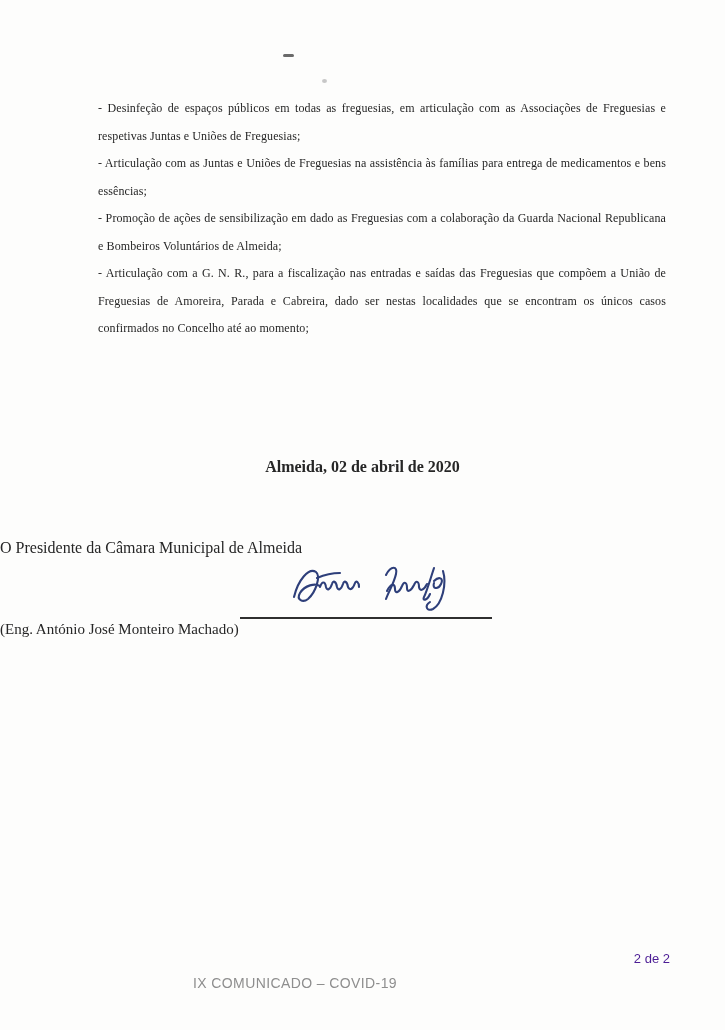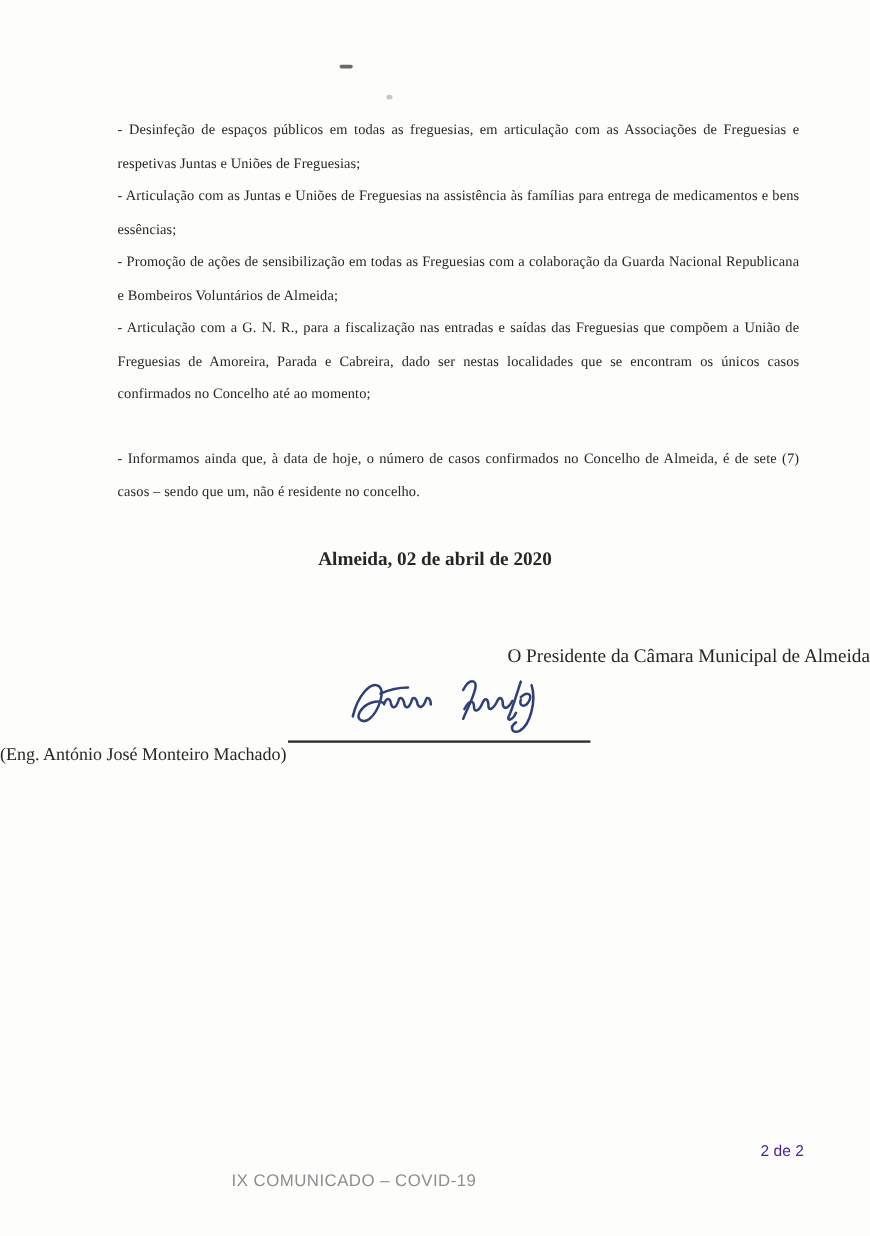--- a/index.html
+++ b/index.html
@@ -61,21 +61,21 @@
     width: 725px;
     text-align: center;
     font-size: 16px;
     font-weight: bold;
   }
   .signer-title {
     position: absolute;
     left: 0;
     top: 539px;
     width: 725px;
-    text-align: right;
+    text-align: left;
     font-size: 16px;
   }
   .signature-svg {
     position: absolute;
     left: 288px;
     top: 560px;
     width: 184px;
     height: 56px;
   }
   .signature-line {
@@ -118,23 +118,22 @@
 <body>
 
 <div class="page">
 
   <div class="artifact-dash"></div>
   <div class="artifact-speck"></div>
 
   <div class="body-text">
     <p>- Desinfeção de espaços públicos em todas as freguesias, em articulação com as Associações de Freguesias e respetivas Juntas e Uniões de Freguesias;</p>
     <p>- Articulação com as Juntas e Uniões de Freguesias na assistência às famílias para entrega de medicamentos e bens essências;</p>
-    <p>- Promoção de ações de sensibilização em todas as Freguesias com a colaboração da Guarda Nacional Republicana e Bombeiros Voluntários de Almeida;</p>
+    <p>- Promoção de ações de sensibilização em dado as Freguesias com a colaboração da Guarda Nacional Republicana e Bombeiros Voluntários de Almeida;</p>
     <p>- Articulação com a G. N. R., para a fiscalização nas entradas e saídas das Freguesias que compõem a União de Freguesias de Amoreira, Parada e Cabreira, dado ser nestas localidades que se encontram os únicos casos confirmados no Concelho até ao momento;</p>
-    <p class="spaced">- Informamos ainda que, à data de hoje, o número de casos confirmados no Concelho de Almeida, é de sete (7) casos – sendo que um, não é residente no concelho.</p>
   </div>
 
   <div class="dateline">Almeida, 02 de abril de 2020</div>
 
   <div class="signer-title">O Presidente da Câmara Municipal de Almeida</div>
 
   <svg class="signature-svg" viewBox="0 0 368 112" fill="none" stroke="#2e3f7a" stroke-width="4.2" stroke-linecap="round" stroke-linejoin="round" aria-label="António Machado">
 
     <path d="M12,74 C20,40 42,14 56,24 C66,32 56,64 40,78 C30,86 16,80 24,66 C34,50 54,46 64,52"></path>
     <path d="M64,54 C68,42 74,42 76,54 C78,62 84,60 88,48 C90,40 96,42 98,54 C100,62 106,60 110,48 C112,40 118,42 120,54 C124,62 130,58 134,46 C136,40 142,44 142,54"></path>

